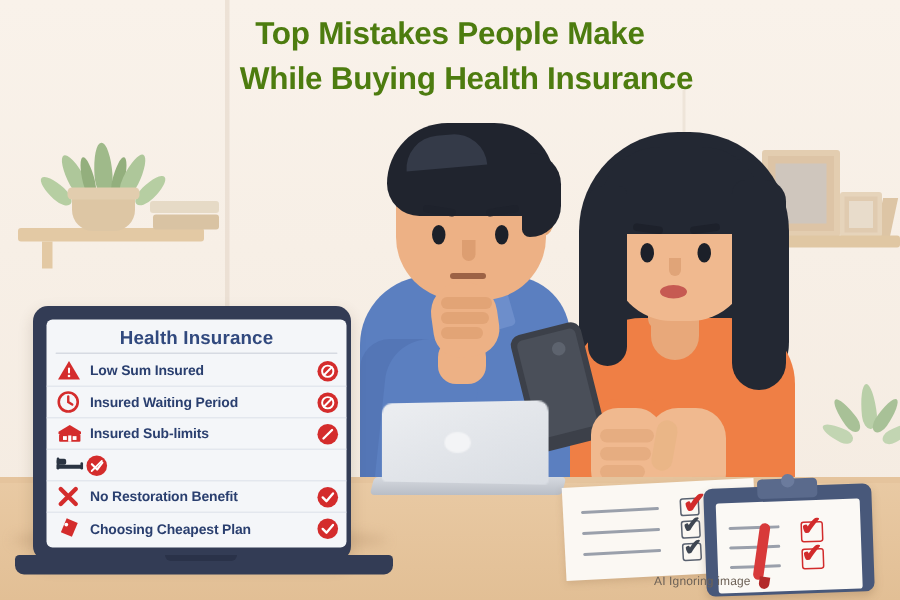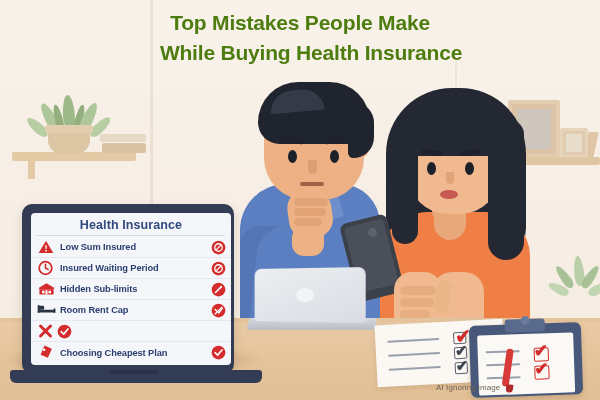--- a/index.html
+++ b/index.html
@@ -346,44 +346,44 @@
                 </svg></span>
             </div>
             <div class="row">
               <span class="row-ic"><svg viewBox="0 0 24 20" width="19" height="15">
                   <path d="M2 9 12 3l10 6v2H2z" fill="#d42c2c"></path>
                   <rect x="2.5" y="11" width="19" height="7" rx="1" fill="#d42c2c"></rect>
                   <rect x="6" y="13" width="3.4" height="3.4" fill="#fff"></rect>
                   <rect x="14.6" y="13" width="3.4" height="3.4" fill="#fff"></rect>
                   <rect x="10.6" y="12.4" width="2.8" height="5.6" fill="#fff"></rect>
                 </svg></span>
-              <span class="row-tx">Hidden Sub-limits</span>
+              <span class="row-tx">Insured Sub-limits</span>
               <span class="row-bd"><svg viewBox="0 0 24 24" width="15" height="15">
                   <circle cx="12" cy="12" r="11" fill="#d42c2c"></circle>
                   <path d="M7.4 16.6 16.6 7.4" stroke="#fff" stroke-width="2.4" stroke-linecap="round"></path>
                 </svg></span>
             </div>
             <div class="row">
               <span class="row-ic"><svg viewBox="0 0 24 16" width="19" height="14">
                   <rect x="1" y="4" width="8" height="5" rx="1.6" fill="#2a3442"></rect>
                   <path d="M1 9h22v3.4H1z" fill="#2a3442"></path>
                   <rect x="1" y="3" width="2.2" height="10" rx="1" fill="#2a3442"></rect>
                   <rect x="21" y="7" width="2.2" height="6" rx="1" fill="#2a3442"></rect>
                 </svg></span>
-              <span class="row-tx">Room Rent Cap</span>
               <span class="row-bd"><svg viewBox="0 0 24 24" width="15" height="15">
                   <circle cx="12" cy="12" r="11" fill="#d42c2c"></circle>
                   <path d="M6.8 10.4 12.4 16 18 8.6" stroke="#fff" stroke-width="2.3" fill="none" stroke-linecap="round" stroke-linejoin="round"></path>
                   <path d="M6.6 17.6 17.4 6.8" stroke="#fff" stroke-width="1.9" stroke-linecap="round"></path>
                 </svg></span>
             </div>
             <div class="row">
               <span class="row-ic"><svg viewBox="0 0 24 24" width="17" height="16">
                   <path d="M4.5 4.5 19.5 19.5M19.5 4.5 4.5 19.5" stroke="#d42c2c" stroke-width="4.4" stroke-linecap="round"></path>
                 </svg></span>
+              <span class="row-tx">No Restoration Benefit</span>
               <span class="row-bd"><svg viewBox="0 0 24 24" width="15" height="15">
                   <circle cx="12" cy="12" r="11" fill="#d42c2c"></circle>
                   <path d="M6.6 12.2 10.6 16.2 17.6 7.9" stroke="#fff" stroke-width="2.5" fill="none" stroke-linecap="round" stroke-linejoin="round"></path>
                 </svg></span>
             </div>
             <div class="row">
               <span class="row-ic"><svg viewBox="0 0 24 24" width="18" height="16">
                   <path d="M13.5 2.2 22 10.6 11.4 21.2 2.9 12.8z" fill="#d42c2c" transform="rotate(-22 12 12)"></path>
                   <circle cx="9.3" cy="8.6" r="1.9" fill="#fff"></circle>
                 </svg></span>

